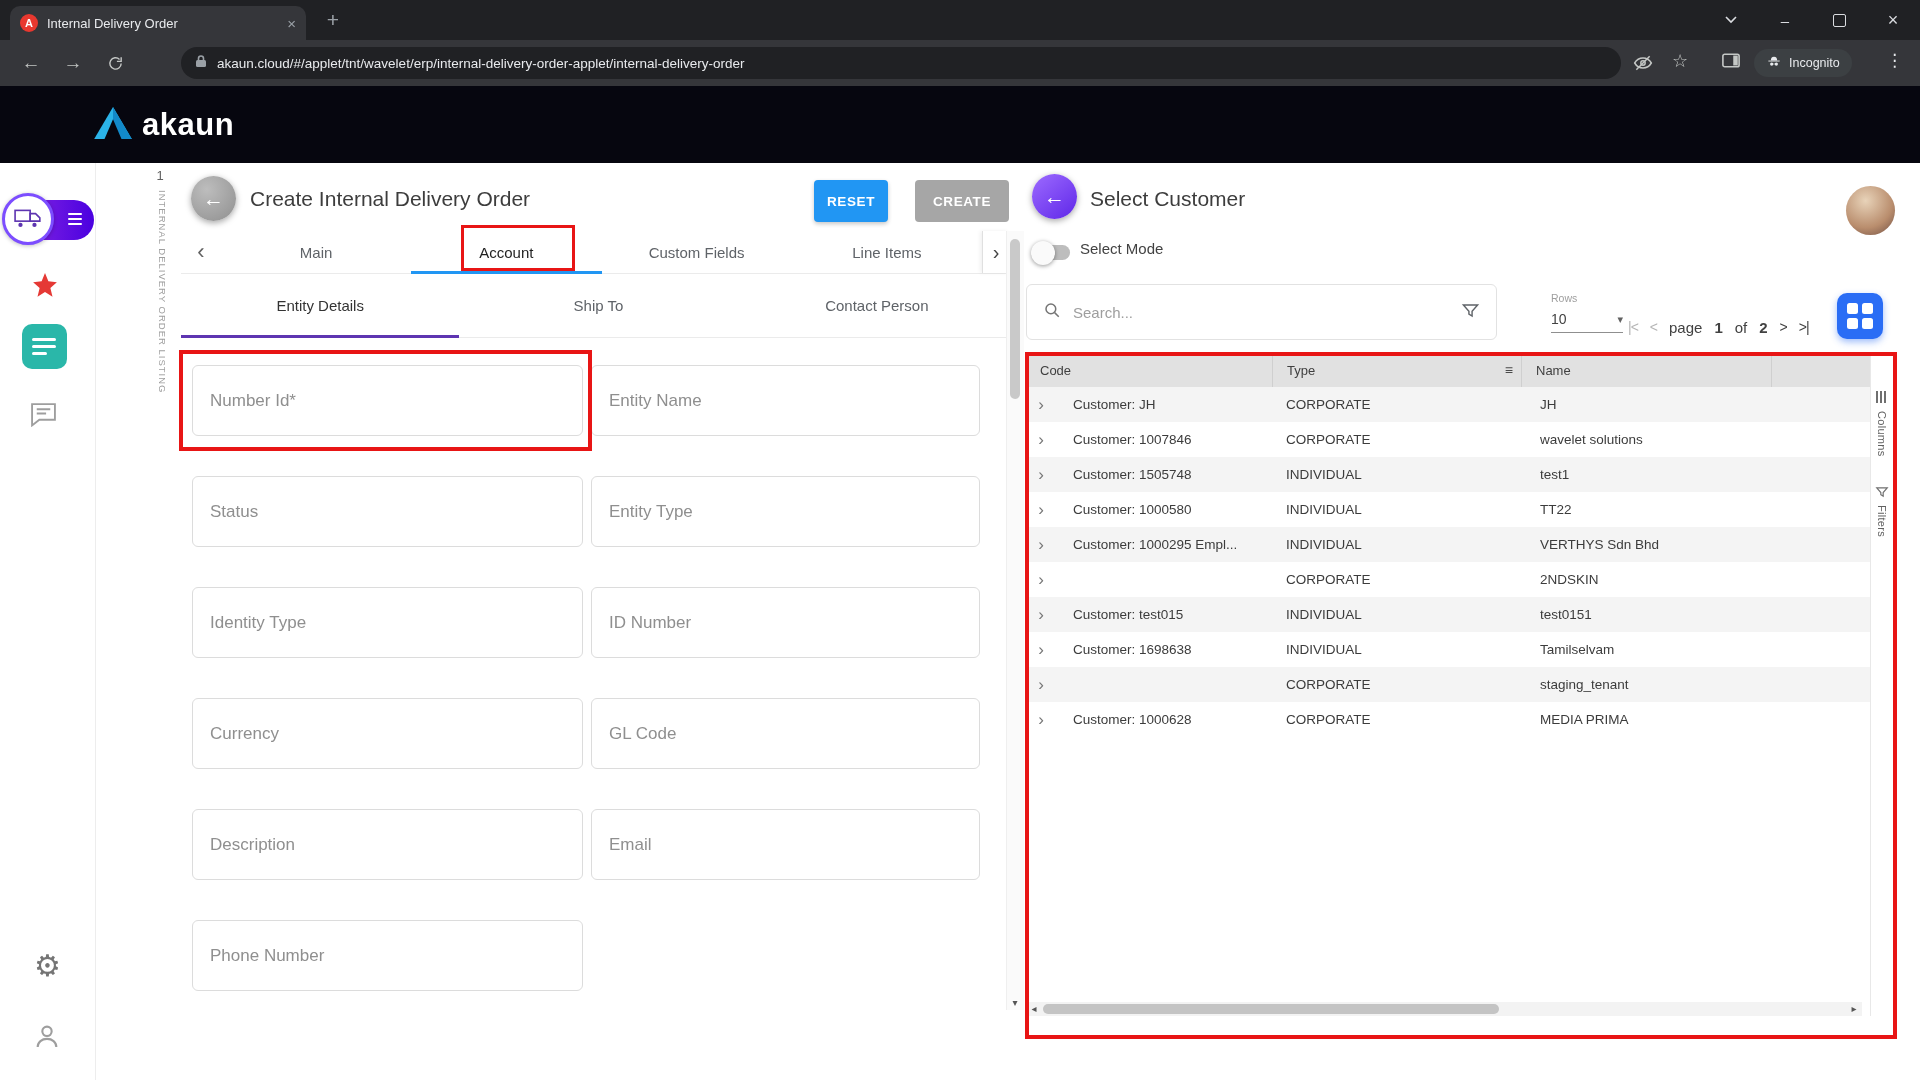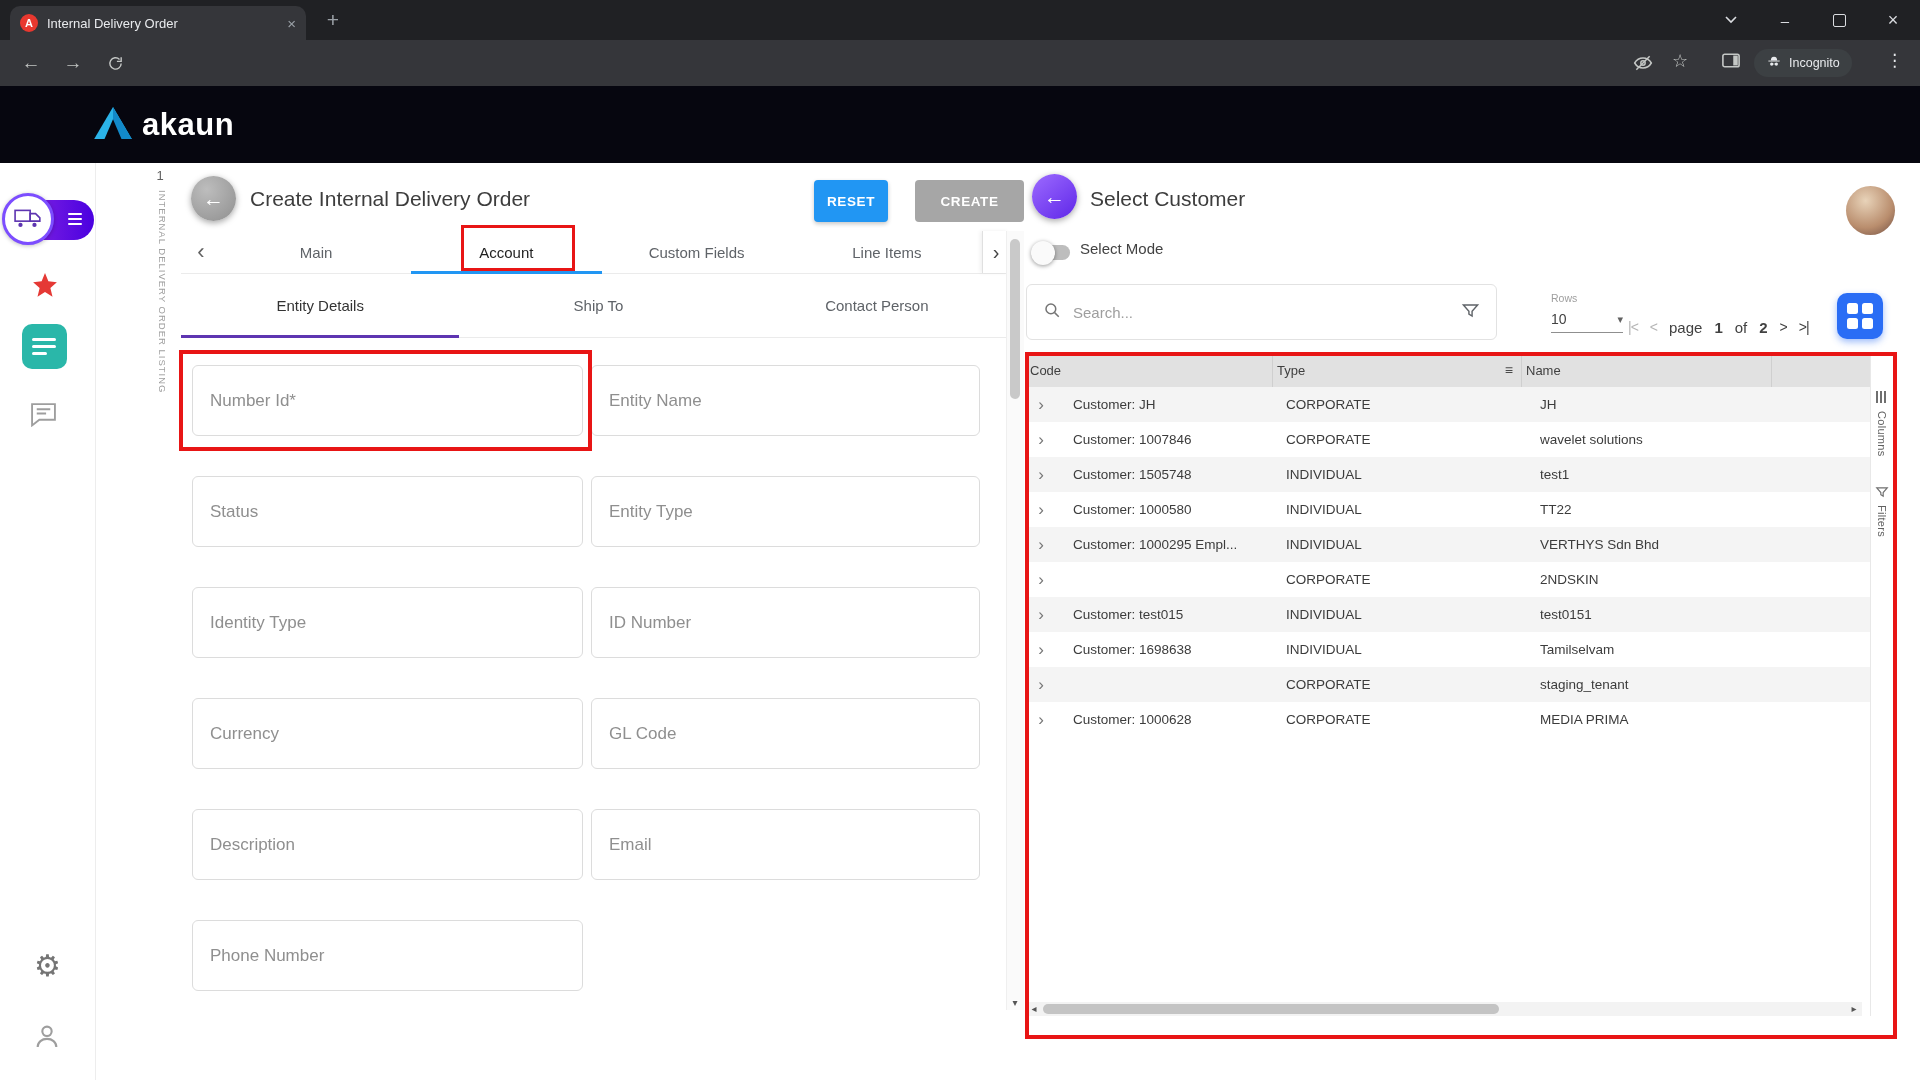--- a/index.html
+++ b/index.html
@@ -59,21 +59,21 @@
   #search-input::placeholder{color:#9e9e9e}
   #rows-select{left:1551px;top:306px;width:72px;height:26px;border-bottom:1px solid #8f8f8f;display:flex;align-items:center;justify-content:space-between;font-size:14px;color:#424242}
   #pager{left:1628px;top:312px;height:30px;display:flex;align-items:center;gap:12px;font-size:15px;color:#424242}
   .pgic{font-size:14px;color:#424242;letter-spacing:-1px}
   .pgic.dim{color:#b5b5b5}
   #grid-btn{left:1837px;top:293px;width:46px;height:46px;border-radius:10px;background:#2a6df5;display:flex;align-items:center;justify-content:center;box-shadow:0 3px 7px rgba(42,109,245,.45)}
   #grid-glyph{display:grid;grid-template-columns:11px 11px;grid-template-rows:11px 11px;gap:4px}
   #grid-glyph i{background:#fff;border-radius:2.5px}
   #cust-table{left:1026px;top:353px;width:844px}
   .thead{display:grid;grid-template-columns:30px 217px 249px 250px 1fr;height:34px;background:#e1e1e1;align-items:stretch;font-size:13px;color:#3f3f3f}
-  .th{display:flex;align-items:center;border-right:1px solid #cfcfcf;box-sizing:border-box;padding-left:4px}
+  .th{display:flex;align-items:center;border-right:1px solid #cfcfcf;box-sizing:border-box;padding-left:14px}
   .th.last{border-right:none}
   .trow{display:grid;grid-template-columns:30px 217px 249px 250px 1fr;height:35px;align-items:center;font-size:13.5px;color:#3c3c3c;background:#fff}
   #tbody .trow:nth-child(odd){background:#f4f4f4}
   .rchev{display:flex;justify-content:center;color:#777;font-size:17px}
   .tcell{padding-left:14px;white-space:nowrap;overflow:hidden}
   #hscroll{left:1026px;top:1002px;width:836px;height:14px;background:#f3f3f3}
   #side-strip{left:1870px;top:353px;width:22px;height:663px;background:#fff;border-left:1px solid #e8e8e8}
   .vlabel{position:absolute;white-space:nowrap;transform:rotate(90deg);transform-origin:0 0;font-size:11px;color:#616161;letter-spacing:.3px}
   .colbars{position:absolute;left:5px;display:flex;gap:2px}
   .colbars i{width:2px;height:12px;background:#6f6f6f}
@@ -107,20 +107,29 @@
   </div>
 
   <div class="abs" id="toolbar">
     <div class="navic" style="left:14px">←</div>
     <div class="navic" style="left:56px">→</div>
     <div class="navic" style="left:98px">
       <svg width="17" height="17" viewBox="0 0 24 24">
           <path d="M20 12a8 8 0 1 1-2.3-5.7" fill="none" stroke="#c4c7c5" stroke-width="2"></path>
           <path d="M20 3v6h-6" fill="none" stroke="#c4c7c5" stroke-width="2"></path>
         </svg>
+    </div>
+    <div id="omnibox">
+      <span>
+        <svg width="12" height="14" viewBox="0 0 12 14">
+            <rect x="1" y="6" width="10" height="7" rx="1.5" fill="#9aa0a6"></rect>
+            <path d="M3.5 6V4.5a2.5 2.5 0 0 1 5 0V6" fill="none" stroke="#9aa0a6" stroke-width="1.6"></path>
+          </svg>
+      </span>
+      <span id="url">akaun.cloud/#/applet/tnt/wavelet/erp/internal-delivery-order-applet/internal-delivery-order</span>
     </div>
     <div class="tbric" style="left:1633px">
       <svg width="20" height="20" viewBox="0 0 24 24" fill="none" stroke="#c4c7c5" stroke-width="1.8">
           <path d="M2 12s3.5-6 10-6 10 6 10 6-3.5 6-10 6S2 12 2 12z"></path>
           <circle cx="12" cy="12" r="2.6"></circle>
           <path d="M4 20L20 4"></path>
         </svg>
     </div>
     <div class="tbric" style="left:1672px;top:10px;font-size:18px;color:#c4c7c5">☆</div>
     <div class="tbric" style="left:1722px">
@@ -201,21 +210,21 @@
   <div class="abs" style="left:150px;top:168px;width:20px;text-align:center;font-size:13px;color:#616161">1</div>
   <div class="abs" style="left:152px;top:190px;width:20px;height:230px">
     <span class="vlabel" style="left:16px;top:0;font-size:9.5px;color:#9e9e9e;letter-spacing:1px">INTERNAL DELIVERY ORDER LISTING</span>
   </div>
 
   <div class="abs circle-btn gray-grad" style="left:191px;top:176px">
     <span>←</span>
   </div>
   <div class="abs ptitle" style="left:250px;top:176px">Create Internal Delivery Order</div>
   <div class="abs btn" style="left:814px;top:180px;width:74px;background:#2196f3">RESET</div>
-  <div class="abs btn" style="left:915px;top:180px;width:109px;background:#a6a6a6;box-shadow:none">CREATE</div>
+  <div class="abs btn" style="left:915px;top:180px;width:94px;background:#a6a6a6;box-shadow:none">CREATE</div>
 
   <div class="abs" id="tabsrow">
     <div class="tchev">‹</div>
     <div class="mtab">
         <span>Main</span>
       </div>
     <div class="mtab active">
         <span>Account</span>
         <span class="tab-underline"></span>
       </div>

